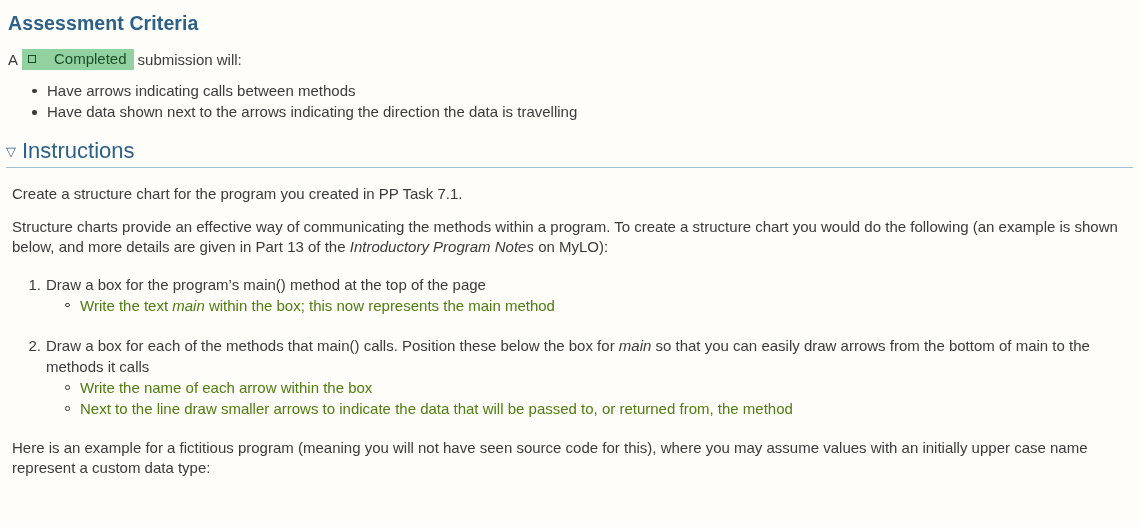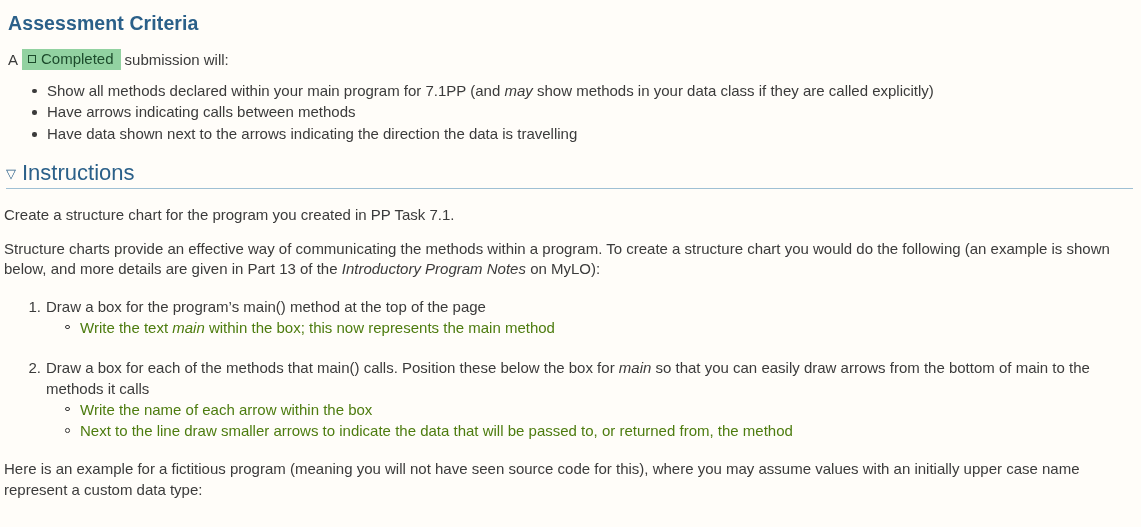--- a/index.html
+++ b/index.html
@@ -58,21 +58,21 @@
     position: relative;
     top: -2px;
     display: inline-block;
   }
 
   
   .para {
     font-size: 15px;
     line-height: 1.36;
     margin: 0;
-    padding: 0 0 0 4px;
+    padding: 0 0 0 12px;
     color: #3b3b3b;
     max-width: 1125px;
   }
 
   .lead-line {
     font-size: 15px;
     line-height: 1.3;
     padding: 0 0 0 8px;
     color: #3b3b3b;
     display: flex;
@@ -83,21 +83,21 @@
   
   .badge-completed {
     background: #92d2a1;
     color: #1d4b2c;
     font-size: 15px;
     line-height: 1.15;
     padding: 1px 7px 2px 6px;
     margin: 0 4px;
     display: inline-flex;
     align-items: center;
-    gap: 5px;
+    gap: 18px;
     white-space: nowrap;
   }
   .badge-glyph {
     display: inline-block;
     width: 8px;
     height: 8px;
     border: 1.4px solid #1d4b2c;
     box-sizing: border-box;
     position: relative;
     top: 0px;
@@ -206,23 +206,20 @@
       <span class="badge-glyph"></span>
       <span>Completed</span>
     </span>
     <span>submission will:</span>
   </div>
 
   <div class="sp-b"></div>
 
   <ul class="disc-list">
     <li>
-      <span>Show all methods declared within your main program for 7.1PP (and </span><em>may</em><span> show methods in your data class if they are called explicitly)</span>
-    </li>
-    <li>
       <span>Have arrows indicating calls between methods</span>
     </li>
     <li>
       <span>Have data shown next to the arrows indicating the direction the data is travelling</span>
     </li>
   </ul>
 
   <div class="sp-c"></div>
 
   <div class="h-instructions-wrap">

